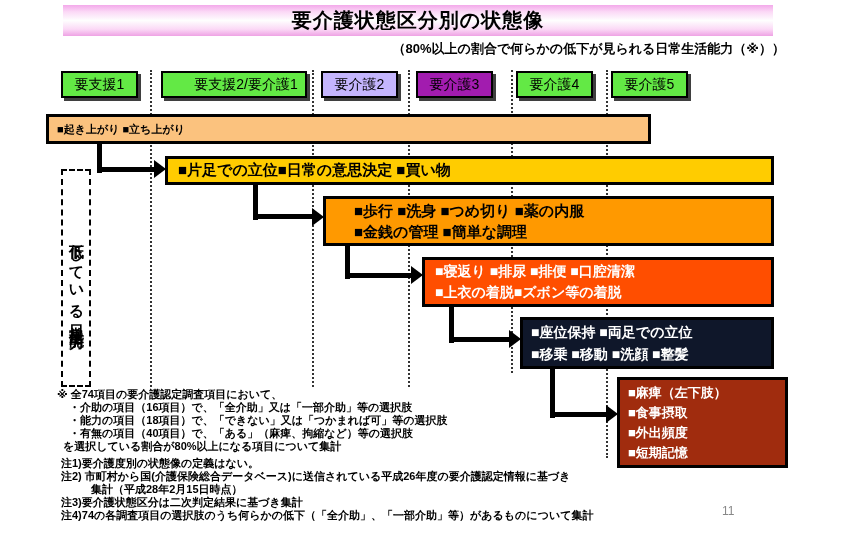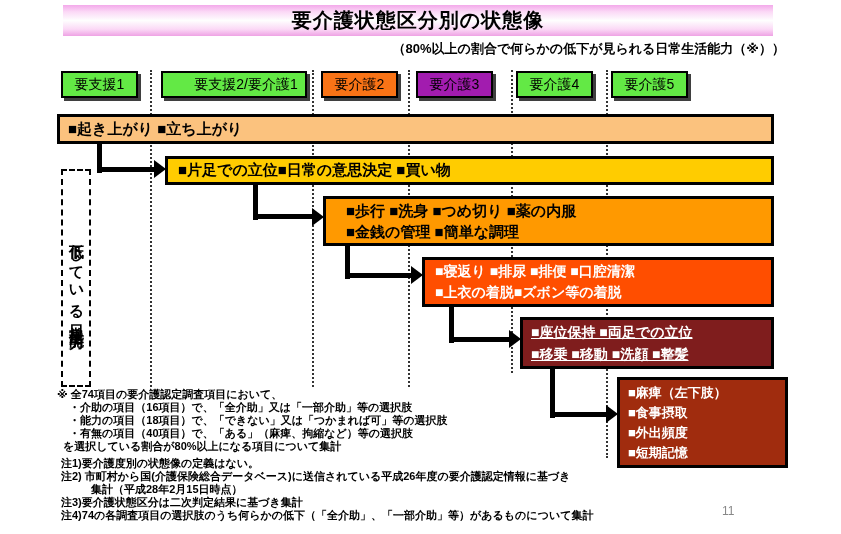--- a/index.html
+++ b/index.html
@@ -37,23 +37,23 @@
   .d3{left:408px;height:317px;}
   .d4{left:511px;height:303px;}
   .d5{left:606px;height:388px;}
   
   .bar{
     position:absolute;box-sizing:border-box;border:3px solid #000;z-index:2;
     display:flex;flex-direction:column;justify-content:center;
     font-weight:bold;white-space:nowrap;
   }
   .bar .ln{display:block;}
-  .b1{left:57px; top:114px;width:717px;height:30px;font-size:15px;padding-left:8px;color:#000;}
+  .b1{left:46px; top:114px;width:605px;height:30px;font-size:11px;padding-left:8px;color:#000;}
   .b2{left:165px;top:156px;width:609px;height:29px;font-size:15px;padding-left:10px;color:#000;}
-  .b3{left:323px;top:196px;width:451px;height:50px;font-size:15px;padding-left:20px;line-height:21px;color:#000;}
+  .b3{left:323px;top:196px;width:451px;height:50px;font-size:15px;padding-left:28px;line-height:21px;color:#000;}
   .b4{left:422px;top:257px;width:352px;height:50px;font-size:14px;padding-left:10px;line-height:21px;color:#fff;}
   .b5{left:520px;top:317px;width:254px;height:52px;font-size:14px;padding-left:8px;line-height:22px;color:#fff;}
   .b6{left:617px;top:377px;width:171px;height:91px;font-size:13px;padding-left:8px;line-height:20px;color:#fff;}
   
   .cv{position:absolute;width:5px;background:#000;z-index:3;}
   .ch{position:absolute;height:5px;background:#000;z-index:3;}
   .ah{position:absolute;width:0;height:0;z-index:3;
       border-top:9px solid transparent;border-bottom:9px solid transparent;border-left:12px solid #000;}
   
   .axis-box{
@@ -79,21 +79,21 @@
 
 <div class="slide">
 
   <div class="title-band">
     <div class="title">要介護状態区分別の状態像</div>
   </div>
   <div class="subtitle">（80%以上の割合で何らかの低下が見られる日常生活能力（※））</div>
 
   <div class="level-box lv1" style="background-color: rgb(99, 233, 69);">要支援1</div>
   <div class="level-box lv2" style="background-color: rgb(99, 233, 69); padding-left: 24px;">要支援2/要介護1</div>
-  <div class="level-box lv3" style="background-color: #f97316;">要介護2</div>
+  <div class="level-box lv3" style="background-color: #c4b5fd;">要介護2</div>
   <div class="level-box lv4" style="background-color: #a21caf;">要介護3</div>
   <div class="level-box lv5" style="background-color: rgb(99, 233, 69);">要介護4</div>
   <div class="level-box lv6" style="background-color: rgb(99, 233, 69);">要介護5</div>
 
   <div class="divider d1"></div>
   <div class="divider d2"></div>
   <div class="divider d3"></div>
   <div class="divider d4"></div>
   <div class="divider d5"></div>
 
@@ -104,21 +104,21 @@
     <span class="ln">■片足での立位■日常の意思決定 ■買い物</span>
   </div>
   <div class="bar b3" style="background-color: rgb(255, 153, 0);">
     <span class="ln">■歩行 ■洗身 ■つめ切り ■薬の内服</span>
     <span class="ln">■金銭の管理 ■簡単な調理</span>
   </div>
   <div class="bar b4" style="background-color: rgb(255, 78, 0);">
     <span class="ln">■寝返り ■排尿 ■排便 ■口腔清潔</span>
     <span class="ln">■上衣の着脱■ズボン等の着脱</span>
   </div>
-  <div class="bar b5" style="background-color: #7f1d1d; text-decoration: underline;">
+  <div class="bar b5" style="background-color: #0f172a;">
     <span class="ln">■座位保持 ■両足での立位</span>
     <span class="ln">■移乗 ■移動 ■洗顔 ■整髪</span>
   </div>
   <div class="bar b6" style="background-color: rgb(160, 44, 14);">
     <span class="ln">■麻痺（左下肢）</span>
     <span class="ln">■食事摂取</span>
     <span class="ln">■外出頻度</span>
     <span class="ln">■短期記憶</span>
   </div>
 

